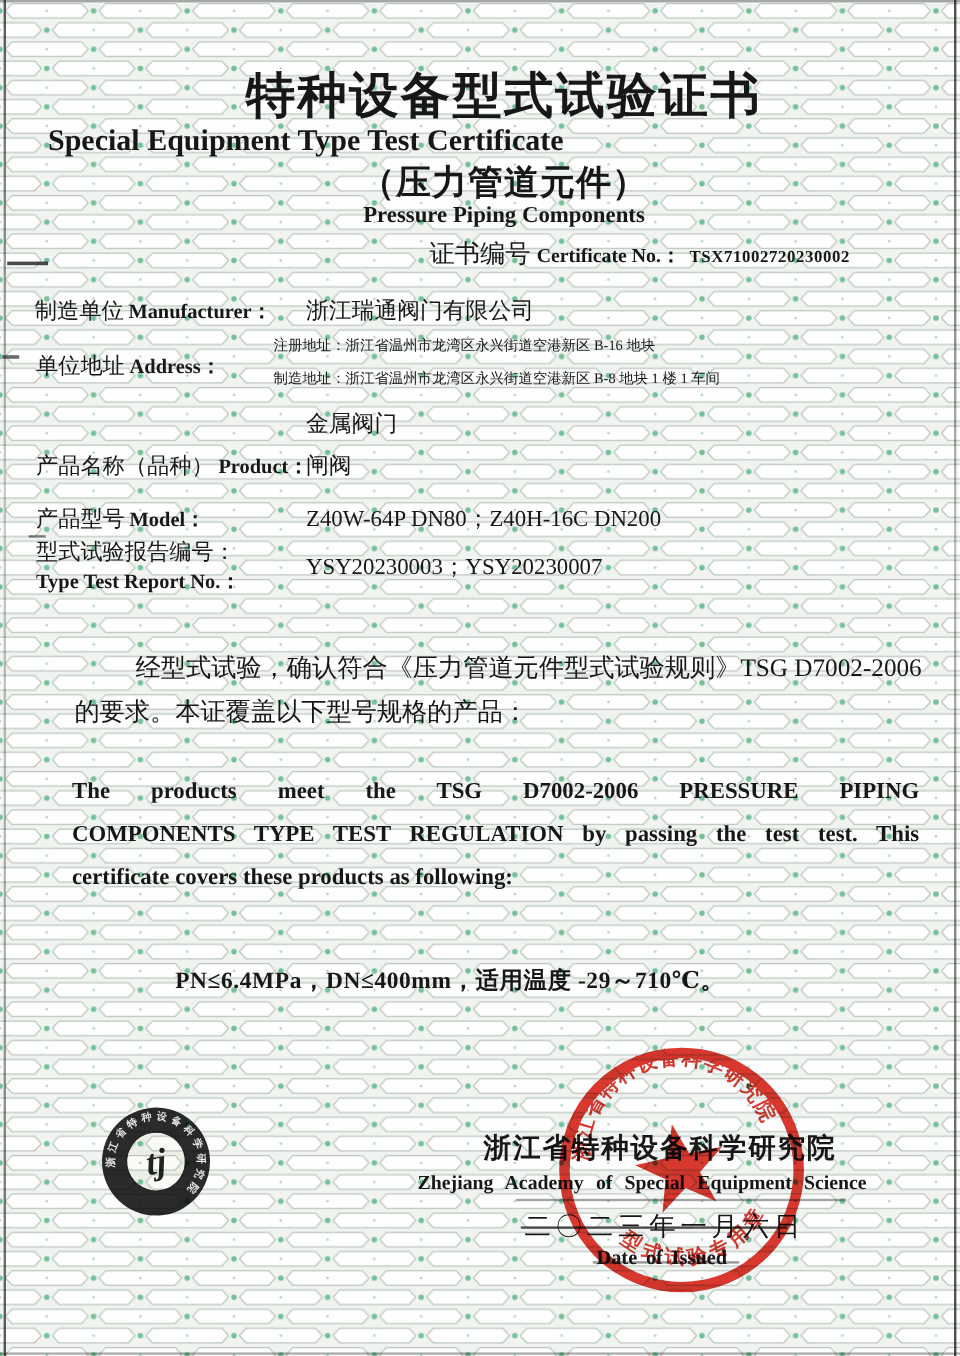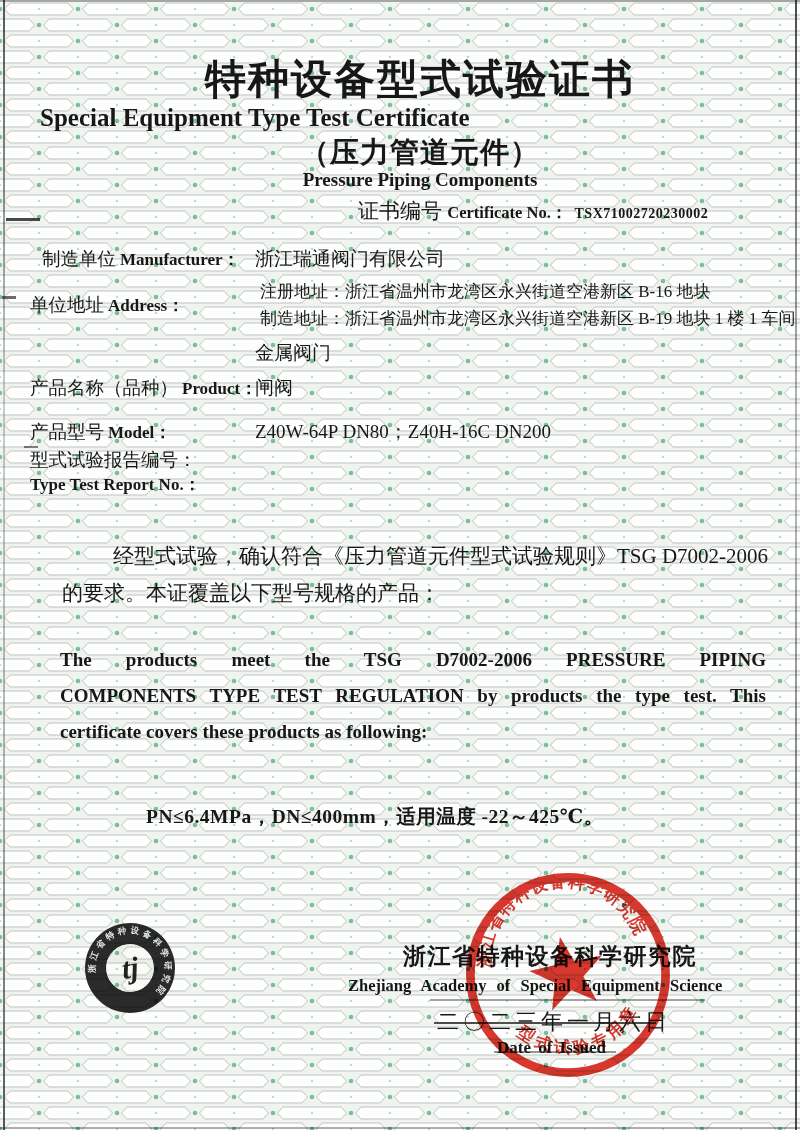--- a/index.html
+++ b/index.html
@@ -19,21 +19,21 @@
   .sub-cn{left:40px;right:0;top:133px;text-align:center;font-size:29px;font-weight:600;letter-spacing:1px;}
   .sub-en{left:40px;right:0;top:169px;text-align:center;font-size:19px;font-weight:700;}
   .certrow{left:358px;top:197px;font-size:21px;}
   .certrow .en{font-size:16.5px;font-weight:700;}
   .certrow .num{font-size:14px;font-weight:700;letter-spacing:.5px;margin-left:2px;}
   
   .lblcn{font-size:18.5px;}
   .lblen{font-size:17px;font-weight:700;}
   .valcn{font-size:19px;}
   .vallat{font-size:19px;font-weight:400;}
-  .addr{font-size:17px;margin-left:32px;}
+  .addr{font-size:12px;}
   
   .cnpara{font-size:21px;}
   .enline{position:absolute;left:60px;width:706px;font-size:19px;font-weight:700;z-index:2;
           text-align:justify;text-align-last:justify;white-space:normal;margin-top:32px;}
   .enline.last{text-align:left;text-align-last:left;}
   .spec{font-size:19.5px;font-weight:700;letter-spacing:.5px;}
   
   .issuer-cn{font-size:23px;letter-spacing:1.5px;font-weight:600;}
   .issuer-en{font-size:16.5px;font-weight:700;word-spacing:6px;}
   .date-cn{font-size:22px;letter-spacing:4px;}
@@ -97,58 +97,59 @@
   <div class="abs title-en">Special Equipment Type Test Certificate</div>
   <div class="abs sub-en">Pressure Piping Components</div>
   <div class="abs sub-cn">（压力管道元件）</div>
 
   <div class="abs certrow">
     <span>证书编号</span>
     <span class="en">Certificate No.：</span>
     <span class="num">TSX71002720230002</span>
   </div>
 
-  <div class="abs" style="left:42px;top:246px;">
+  <div class="abs" style="left:29px;top:246px;">
     <span class="lblcn">制造单位</span>
     <span class="lblen">Manufacturer：</span>
   </div>
   <div class="abs valcn" style="left:255px;top:246px;">浙江瑞通阀门有限公司</div>
 
   <div class="abs" style="left:30px;top:292px;">
     <span class="lblcn">单位地址</span>
     <span class="lblen">Address：</span>
   </div>
   <div class="abs addr" style="left:228px;top:280px;">注册地址：浙江省温州市龙湾区永兴街道空港新区 B-16 地块</div>
-  <div class="abs addr" style="left:228px;top:307px;">制造地址：浙江省温州市龙湾区永兴街道空港新区 B-19 地块 1 楼 1 车间</div>
+  <div class="abs addr" style="left:228px;top:307px;">制造地址：浙江省温州市龙湾区永兴街道空港新区 B-8 地块 1 楼 1 车间</div>
 
   <div class="abs valcn" style="left:255px;top:340px;">金属阀门</div>
 
   <div class="abs" style="left:30px;top:375px;">
     <span class="lblcn">产品名称（品种）</span>
     <span class="lblen">Product：</span>
   </div>
   <div class="abs valcn" style="left:255px;top:375px;">闸阀</div>
 
   <div class="abs" style="left:30px;top:419px;">
     <span class="lblcn">产品型号</span>
     <span class="lblen">Model：</span>
   </div>
   <div class="abs vallat" style="left:255px;top:419px;">Z40W-64P DN80；Z40H-16C DN200</div>
 
   <div class="abs lblcn" style="left:30px;top:447px;">型式试验报告编号：</div>
   <div class="abs lblen" style="left:30px;top:473px;">Type Test Report No.：</div>
+  <div class="abs vallat" style="left:255px;top:459px;">YSY20230003；YSY20230007</div>
 
   <div class="abs cnpara" style="left:113px;top:542px;">经型式试验，确认符合《压力管道元件型式试验规则》TSG D7002-2006</div>
   <div class="abs cnpara" style="left:62px;top:579px;">的要求。本证覆盖以下型号规格的产品：</div>
 
   <div class="enline" style="top:617px;">The products meet the TSG D7002-2006 PRESSURE PIPING</div>
-  <div class="enline" style="top:653px;">COMPONENTS TYPE TEST REGULATION by products the type test. This</div>
+  <div class="enline" style="top:653px;">COMPONENTS TYPE TEST REGULATION by passing the test test. This</div>
   <div class="enline last" style="top:689px;">certificate covers these products as following:</div>
 
-  <div class="abs spec" style="left:146px;top:803px;">PN≤6.4MPa，DN≤400mm，适用温度 -22～425℃。</div>
+  <div class="abs spec" style="left:146px;top:803px;">PN≤6.4MPa，DN≤400mm，适用温度 -29～710℃。</div>
 
   <div class="abs issuer-cn" style="left:403px;top:941px;">浙江省特种设备科学研究院</div>
   <div class="abs issuer-en" style="left:348px;top:976px;">Zhejiang Academy of Special Equipment Science</div>
   <div class="abs date-cn" style="left:437px;top:1007px;">二〇二三年一月六日</div>
   <div class="abs date-en" style="left:497px;top:1038px;">Date of Issued</div>
 
   <svg class="logosvg" width="100" height="100" viewBox="0 0 100 100">
     <g transform="rotate(-8 50 50)">
       <circle cx="50" cy="50" r="45" fill="#181818"></circle>
       <defs>

